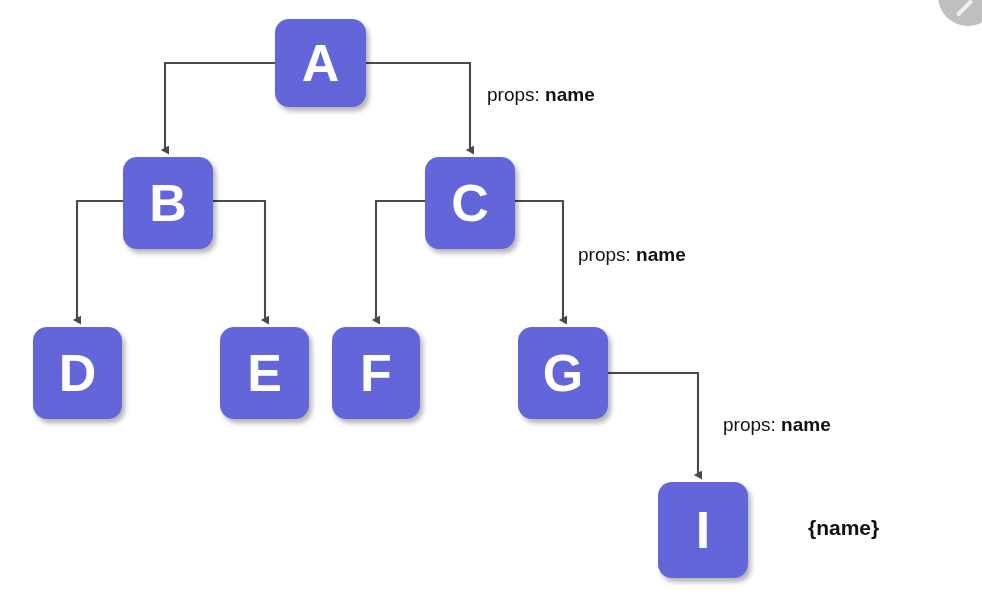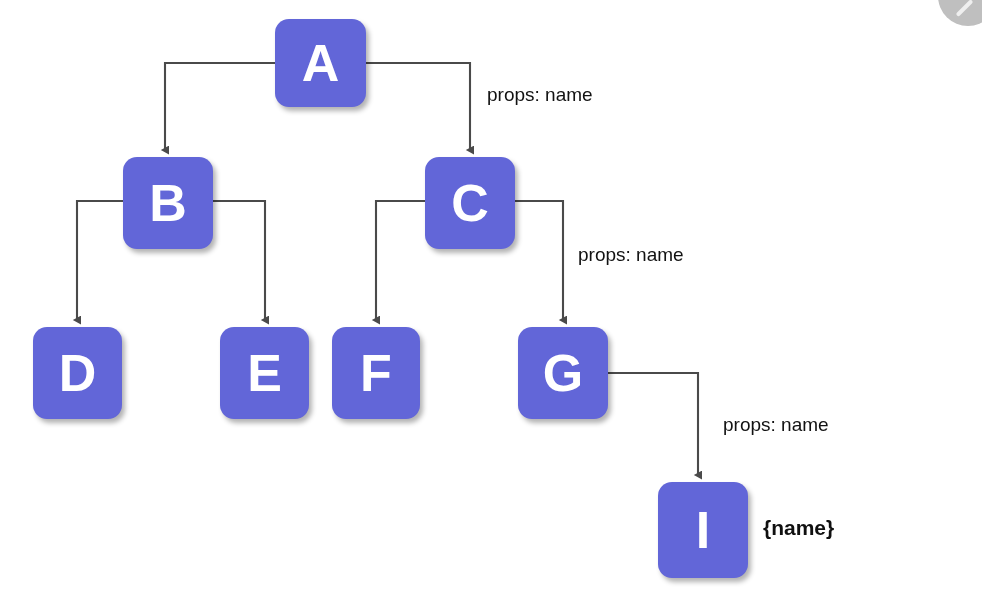--- a/index.html
+++ b/index.html
@@ -58,32 +58,33 @@
     font-family: "Liberation Sans", sans-serif;
     font-size: 19px;
     color: #121212;
     white-space: nowrap;
     z-index: 4;
   }
   .edge-label .k {
     font-weight: normal;
   }
   .edge-label .v {
-    font-weight: normal;
+    font-weight: bold;
   }
 
   
   .expr-label {
     position: absolute;
     font-family: "Liberation Sans", sans-serif;
     font-size: 21px;
     font-weight: bold;
     color: #101010;
     white-space: nowrap;
     z-index: 4;
+    margin-left: 45px;
   }
 
   
   .corner-badge {
     position: absolute;
     width: 60px;
     height: 60px;
     right: -16px;
     top: -34px;
     border-radius: 50%;

